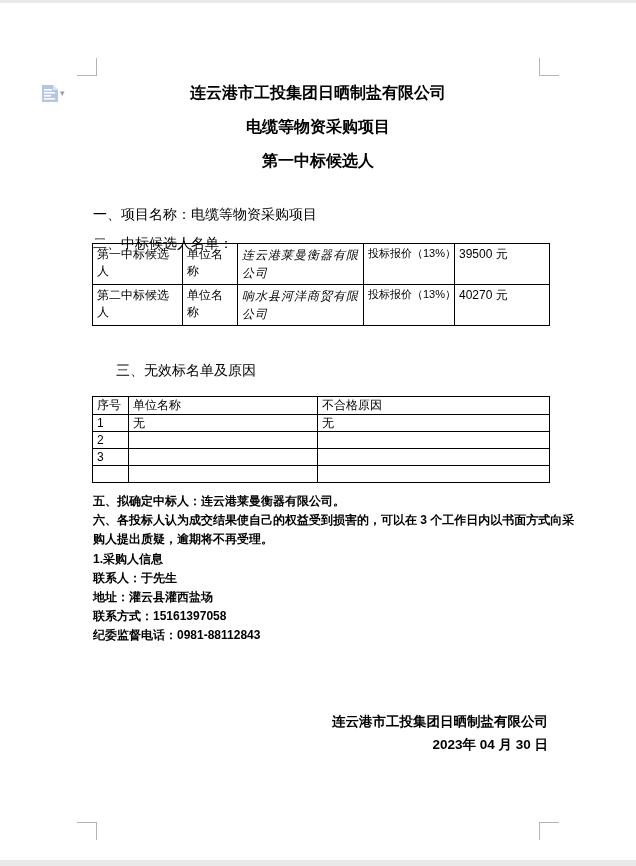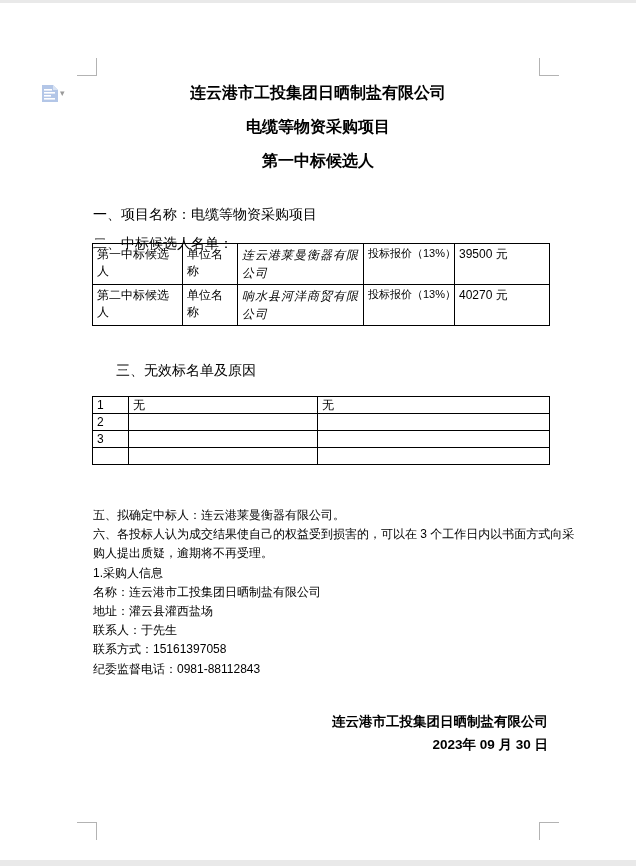--- a/index.html
+++ b/index.html
@@ -39,21 +39,21 @@
   .tbl-candidates { top: 243px; width: 457px; }
   .tbl-candidates tr { height: 34px; }
   .tbl-candidates .c-unitname { letter-spacing: 1px; line-height: 18px; font-style: italic; }
   .tbl-candidates .c-pricelabel { white-space: nowrap; font-size: 11px; }
 
   .tbl-invalid { top: 396px; width: 457px; }
   .tbl-invalid tr { height: 17px; }
   .tbl-invalid tr.hdr { height: 18px; }
   .tbl-invalid td { padding: 1px 4px; line-height: 14px; }
 
-  .para-block { position: absolute; left: 93px; top: 506px; width: 465px; }
+  .para-block { position: absolute; left: 93px; top: 492px; width: 465px; font-weight: bold; }
   .para-block .pline { font-size: 12px; line-height: 19.2px; white-space: pre; }
 
   .signature { position: absolute; right: 88px; top: 710px; text-align: right;
     font-weight: bold; font-size: 13.5px; }
   .signature .sline { line-height: 23px; }
 </style>
 </head>
 <body>
 
 <div class="edge-strip top"></div>
@@ -111,20 +111,25 @@
 
 <div class="body-line sec3">三、无效标名单及原因</div>
 
 <table class="tbl-invalid">
   <colgroup>
       <col style="width:36px">
       <col style="width:189px">
       <col style="width:232px">
     </colgroup>
   <tbody>
+    <tr class="hdr">
+      <td>序号</td>
+      <td>单位名称</td>
+      <td>不合格原因</td>
+    </tr>
     <tr>
       <td>1</td>
       <td>无</td>
       <td>无</td>
     </tr>
     <tr>
       <td>2</td>
       <td></td>
       <td></td>
     </tr>
@@ -139,23 +144,22 @@
       <td></td>
     </tr>
   </tbody>
 </table>
 
 <div class="para-block">
   <div class="pline">五、拟确定中标人：连云港莱曼衡器有限公司。</div>
   <div class="pline">六、各投标人认为成交结果使自己的权益受到损害的，可以在 3 个工作日内以书面方式向采</div>
   <div class="pline">购人提出质疑，逾期将不再受理。</div>
   <div class="pline">1.采购人信息</div>
-  <div class="pline">名称：连云港市工投集团日晒制盐有限公司</div>
+  <div class="pline">联系人：于先生</div>
   <div class="pline">地址：灌云县灌西盐场</div>
-  <div class="pline">联系人：于先生</div>
   <div class="pline">联系方式：15161397058</div>
   <div class="pline">纪委监督电话：0981-88112843</div>
 </div>
 
 <div class="signature">
   <div class="sline">连云港市工投集团日晒制盐有限公司</div>
-  <div class="sline">2023年 09 月 30 日</div>
+  <div class="sline">2023年 04 月 30 日</div>
 </div>
 
 </body></html>

